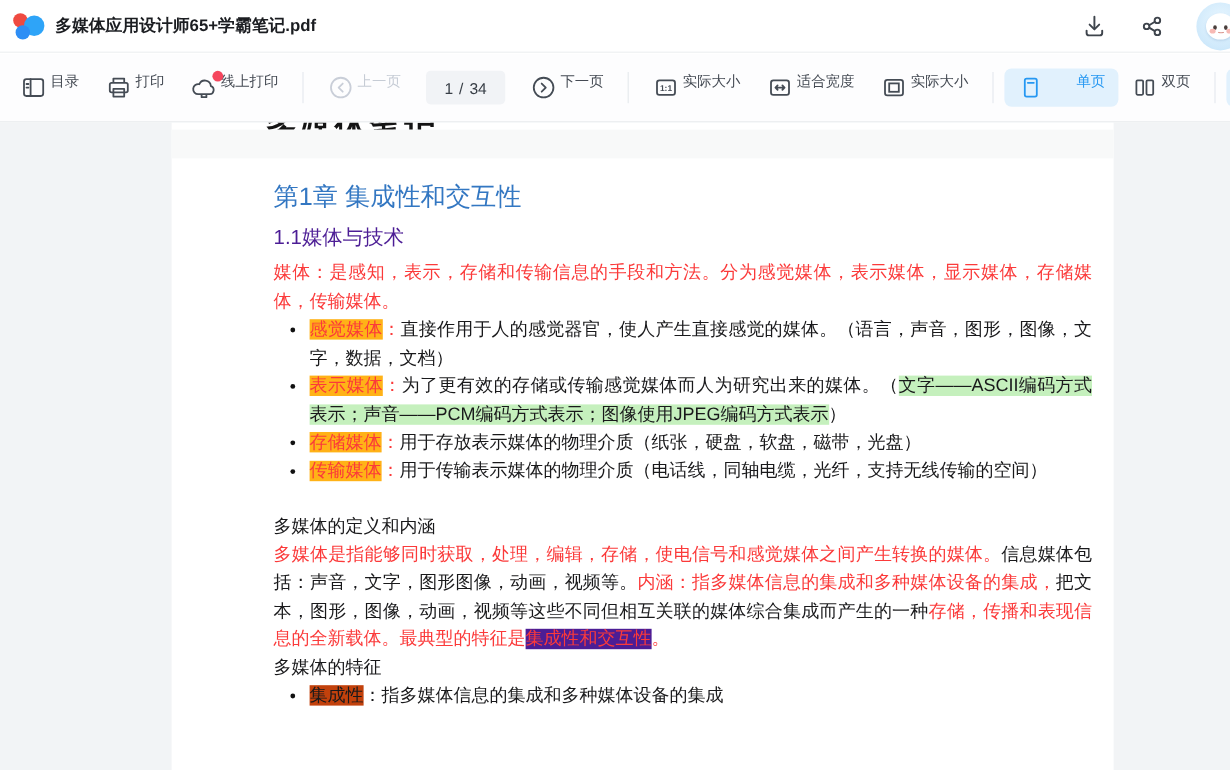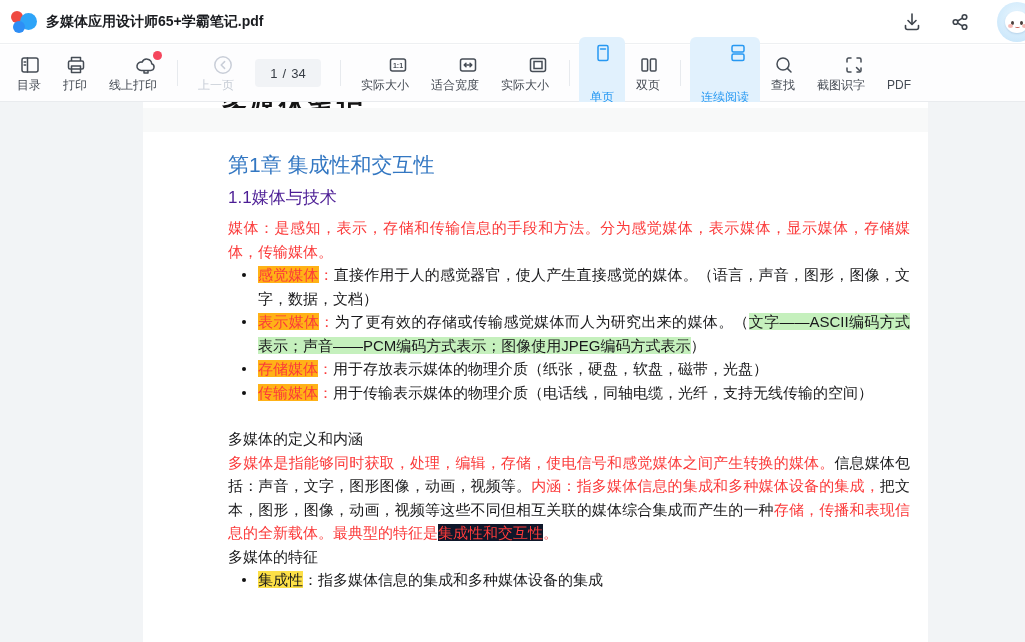--- a/index.html
+++ b/index.html
@@ -24,21 +24,21 @@
     box-shadow:0 1px 2px rgba(120,160,200,.35);}
   .av-eye{ position:absolute; width:3px; height:4px; background:#4a3f3c; border-radius:50%; top:19px;}
   .av-eye.l{ left:14px;} .av-eye.r{ left:23px;}
   .av-blush{ position:absolute; width:5px; height:4px; background:#f7b9b4; border-radius:50%; top:22px;}
   .av-blush.l{ left:11px;} .av-blush.r{ left:25px;}
   .av-smile{ position:absolute; left:18px; top:23px; width:5px; height:3px; border-bottom:1.5px solid #c96a5f; border-radius:50%;}
 
   
   .toolbar{ position:absolute; top:45px; left:0; width:1025px; height:57px; background:#fdfdfe;
     border-bottom:1px solid #e9ebee; display:flex; align-items:center; padding:0 6px; white-space:nowrap;}
-  .tb-item{ display:flex; flex-direction:column; align-items:flex-end; gap:3px; padding:5px 11px;
+  .tb-item{ display:flex; flex-direction:row; align-items:flex-start; gap:3px; padding:5px 11px;
     border-radius:6px; color:#444a53; cursor:pointer; position:relative; flex:0 0 auto;}
   .tb-item .tb-lb{ font-size:12px; line-height:13px; color:inherit;}
   .tb-item .tb-ic{ width:22px; height:22px; position:relative; color:#454c55;}
   .tb-item svg{ width:22px; height:22px; display:block;}
   .tb-item.disabled{ color:#c6ccd5; cursor:default;}
   .tb-item.disabled .tb-ic{ color:#c9ced8;}
   .tb-item.active{ background:#e1f1fd; color:#2698f2;gap:27px;}
   .tb-item.active .tb-ic{ color:#2698f2;}
   .tb-sep{ width:1px; height:26px; background:#e7eaee; margin:0 9px; flex:0 0 auto;}
   .badge-dot{ position:absolute; top:-3px; right:-5px; width:9px; height:9px; border-radius:50%; background:#f5465d;}
@@ -59,22 +59,22 @@
   .doc-h2{ font-size:17px; line-height:23px; color:#4c1d95; font-weight:400; margin:0 0 7px; text-align:left;}
   .doc-p{ margin:0;}
   .doc-p.gap{ margin-top:23px;}
   .doc-li{ position:relative; padding-left:30px;}
   .doc-li .dot{ position:absolute; left:14px; top:10px; width:4px; height:4px; border-radius:50%; background:#111;}
 
   .seg-red{ color:#fb3a3a;}
   .seg-blk{ color:#19191b;}
   .seg-hlo{ background:#ffb217; color:#fb3a3a;}
   .seg-hlg{ background:#c5f0bd; color:#19191b;}
-  .seg-hly{ background:#0f172a; color:#fb3a3a;}
-  .seg-hlp{ background:#fde047; color:#19191b;}
+  .seg-hly{ background:#4c1d95; color:#fb3a3a;}
+  .seg-hlp{ background:#c2410c; color:#19191b;}
 </style>
 </head>
 <body>
 
 <div class="titlebar">
   <div class="logo">
       <i class="c1"></i>
       <i class="c2"></i>
       <i class="c3"></i>
     </div>
@@ -152,20 +152,29 @@
       </span>
     <span class="tb-lb">上一页</span>
   </div>
 
   <div class="pager">
     <span>1</span>
     <span>/</span>
     <span>34</span>
   </div>
 
+  <div class="tb-item">
+    <span class="tb-ic">
+      <svg viewBox="0 0 22 22" fill="none" stroke="currentColor" stroke-width="1.5" stroke-linecap="round" stroke-linejoin="round">
+        <circle cx="11" cy="11" r="8.2"></circle>
+          <path d="M9.4 7.6l3.4 3.4-3.4 3.4"></path>
+      </svg>
+      </span>
+    <span class="tb-lb">下一页</span>
+  </div>
 
   <div class="tb-sep"></div>
 
   <div class="tb-item">
     <span class="tb-ic">
       <svg viewBox="0 0 22 22" fill="none" stroke="currentColor" stroke-width="1.5">
         <rect x="3.5" y="5" width="15" height="12" rx="2"></rect>
         <text x="11" y="13.6" text-anchor="middle" font-size="7" font-weight="bold" fill="currentColor" stroke="none">1:1</text>
       </svg>
       </span>

